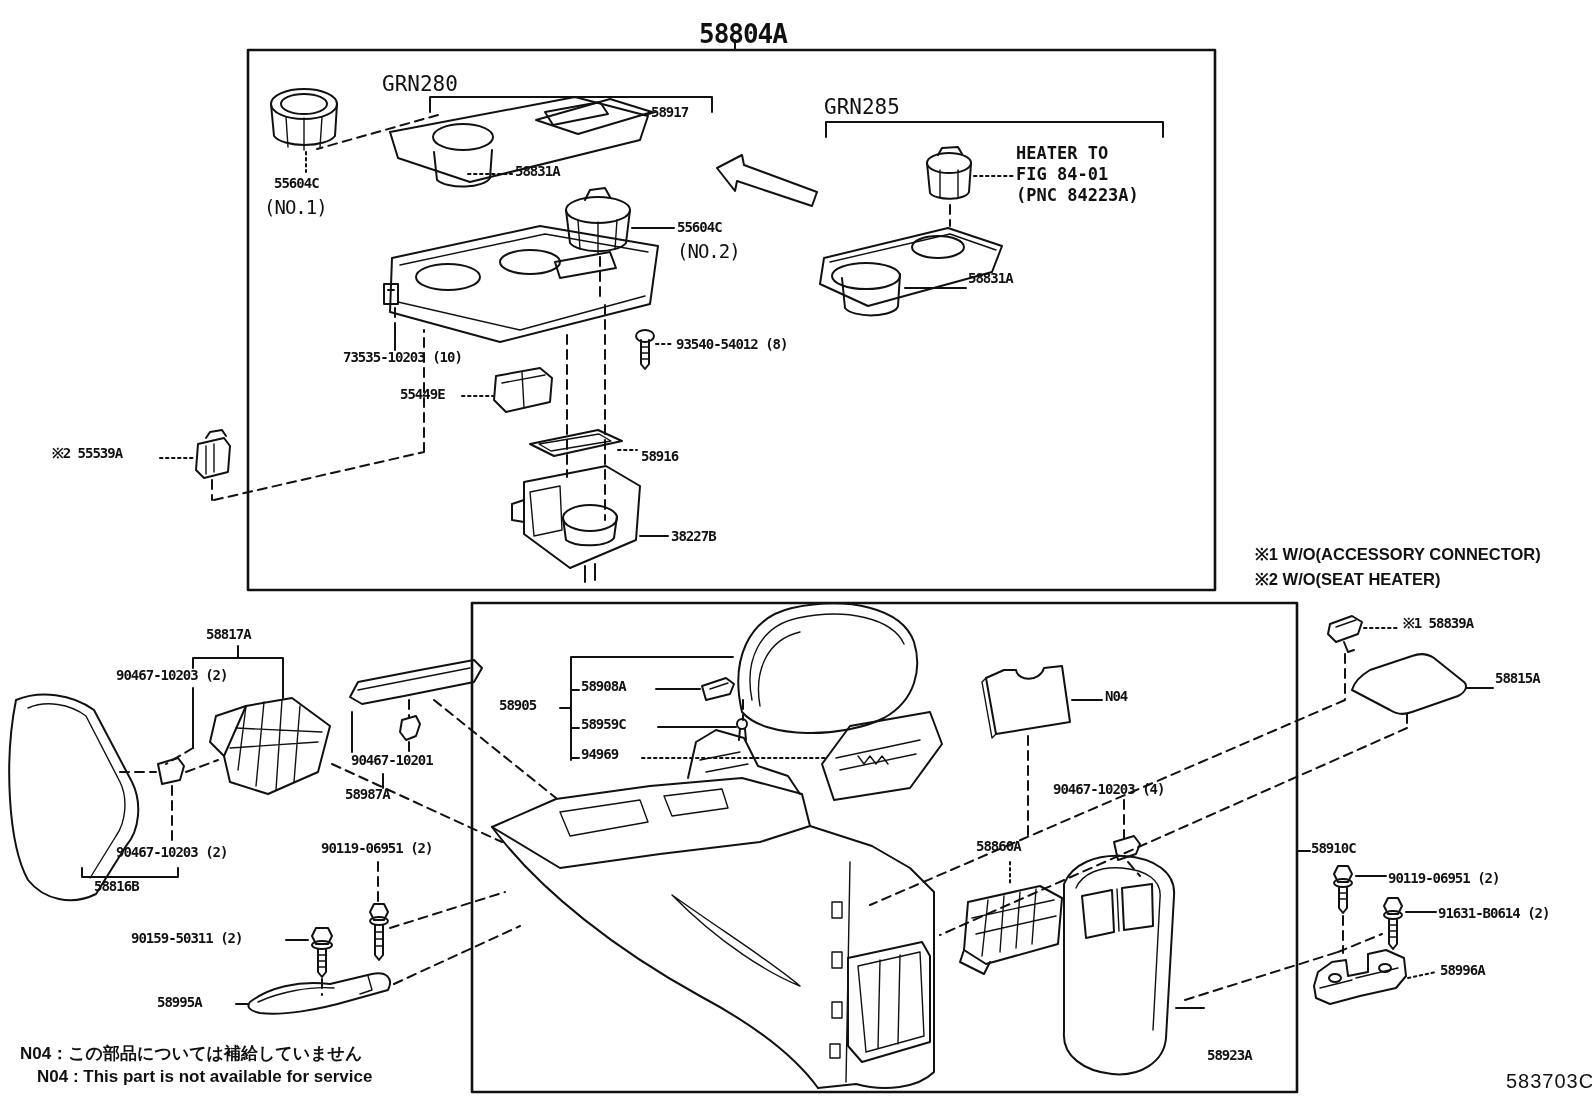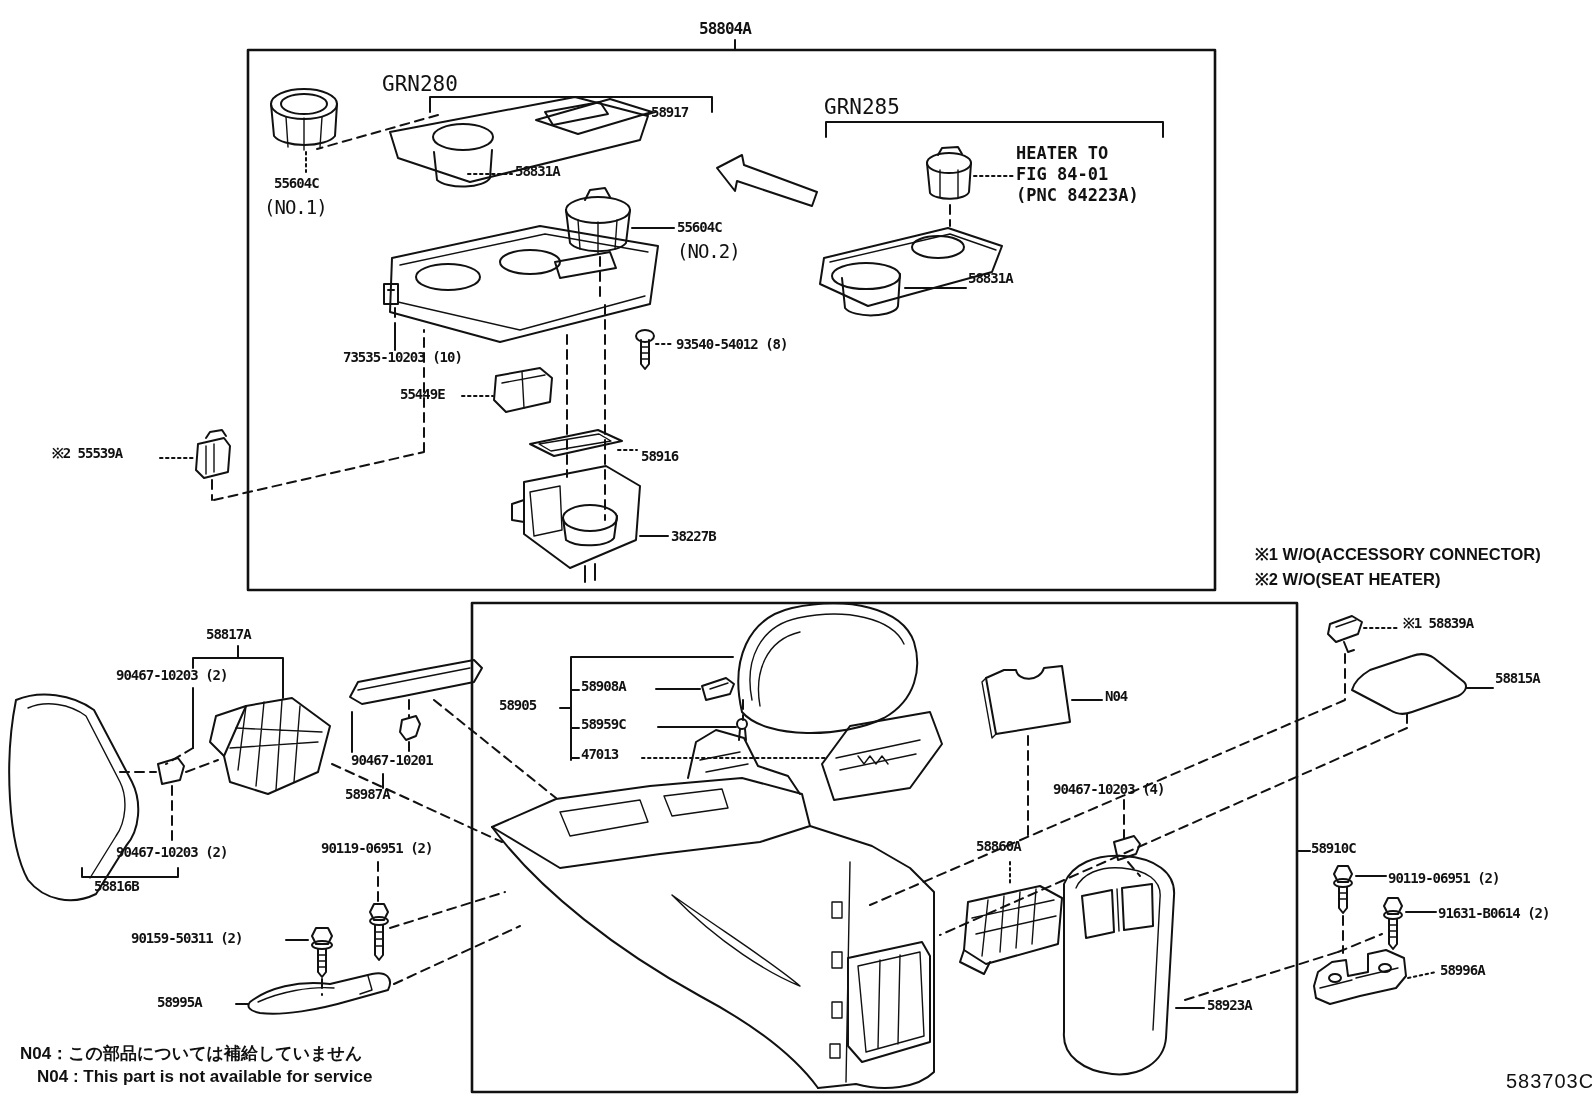--- a/index.html
+++ b/index.html
@@ -5,21 +5,21 @@
   html,body{margin:0;padding:0;background:#fff;}
   #stage{position:relative;width:1592px;height:1099px;background:#fff;overflow:hidden;
          font-family:"DejaVu Sans Mono", monospace;color:#111;}
   #art{position:absolute;left:0;top:0;}
   #art *{fill:none;stroke:#111;stroke-width:2;stroke-linejoin:round;stroke-linecap:round;}
   #art .box{stroke-width:2.6;}
   #art .dash{stroke-dasharray:9 6;}
   #art .dot{stroke-dasharray:2.5 3.5;}
   #art .thin{stroke-width:1.4;}
   .lbl{position:absolute;font-weight:bold;font-size:14px;letter-spacing:-1px;white-space:nowrap;line-height:1.05;}
-  .big{font-size:16px;}
+  .big{font-size:26px;}
   .grp{font-weight:400;font-size:21px;letter-spacing:0;}
   .sub{font-weight:400;font-size:19px;}
   .ref{font-size:17px;letter-spacing:0;}
   .note{font-family:"Liberation Sans", sans-serif;font-weight:700;font-size:16.5px;letter-spacing:0;}
   .svc{font-family:"Liberation Sans", sans-serif;font-weight:700;font-size:17px;letter-spacing:0;}
   .fig{font-family:"Liberation Sans", sans-serif;font-weight:400;font-size:20px;letter-spacing:1px;}
 </style>
 </head>
 <body>
 
@@ -323,36 +323,36 @@
 <div class="lbl" style="left:641px;top:449px">58916</div>
 <div class="lbl" style="left:671px;top:529px">38227B</div>
 <div class="lbl note" style="left:1255px;top:546px">※1 W/O(ACCESSORY CONNECTOR)</div>
 <div class="lbl note" style="left:1255px;top:571px">※2 W/O(SEAT HEATER)</div>
 
 <div class="lbl" style="left:206px;top:627px">58817A</div>
 <div class="lbl" style="left:116px;top:668px">90467-10203 (2)</div>
 <div class="lbl" style="left:499px;top:698px">58905</div>
 <div class="lbl" style="left:581px;top:679px">58908A</div>
 <div class="lbl" style="left:581px;top:717px">58959C</div>
-<div class="lbl" style="left:581px;top:747px">47013</div>
+<div class="lbl" style="left:581px;top:747px">94969</div>
 <div class="lbl" style="left:1105px;top:689px">N04</div>
 <div class="lbl" style="left:1403px;top:616px">※1 58839A</div>
 <div class="lbl" style="left:1495px;top:671px">58815A</div>
 <div class="lbl" style="left:351px;top:753px">90467-10201</div>
 <div class="lbl" style="left:345px;top:787px">58987A</div>
 <div class="lbl" style="left:1053px;top:782px">90467-10203 (4)</div>
 <div class="lbl" style="left:976px;top:839px">58860A</div>
 <div class="lbl" style="left:1311px;top:841px">58910C</div>
 <div class="lbl" style="left:116px;top:845px">90467-10203 (2)</div>
 <div class="lbl" style="left:94px;top:879px">58816B</div>
 <div class="lbl" style="left:321px;top:841px">90119-06951 (2)</div>
 <div class="lbl" style="left:1388px;top:871px">90119-06951 (2)</div>
 <div class="lbl" style="left:1438px;top:906px">91631-B0614 (2)</div>
 <div class="lbl" style="left:131px;top:931px">90159-50311 (2)</div>
 <div class="lbl" style="left:1440px;top:963px">58996A</div>
 <div class="lbl" style="left:157px;top:995px">58995A</div>
-<div class="lbl" style="left:1207px;top:998px">58923A</div>
+<div class="lbl" style="left:1207px;top:1048px">58923A</div>
 
 <div class="lbl svc" style="left:20px;top:1045px">N04：この部品については補給していません</div>
 <div class="lbl svc" style="left:37px;top:1068px">N04 : This part is not available for service</div>
 <div class="lbl fig" style="left:1506px;top:1071px">583703C</div>
 
 </div>
 
 </body></html>

